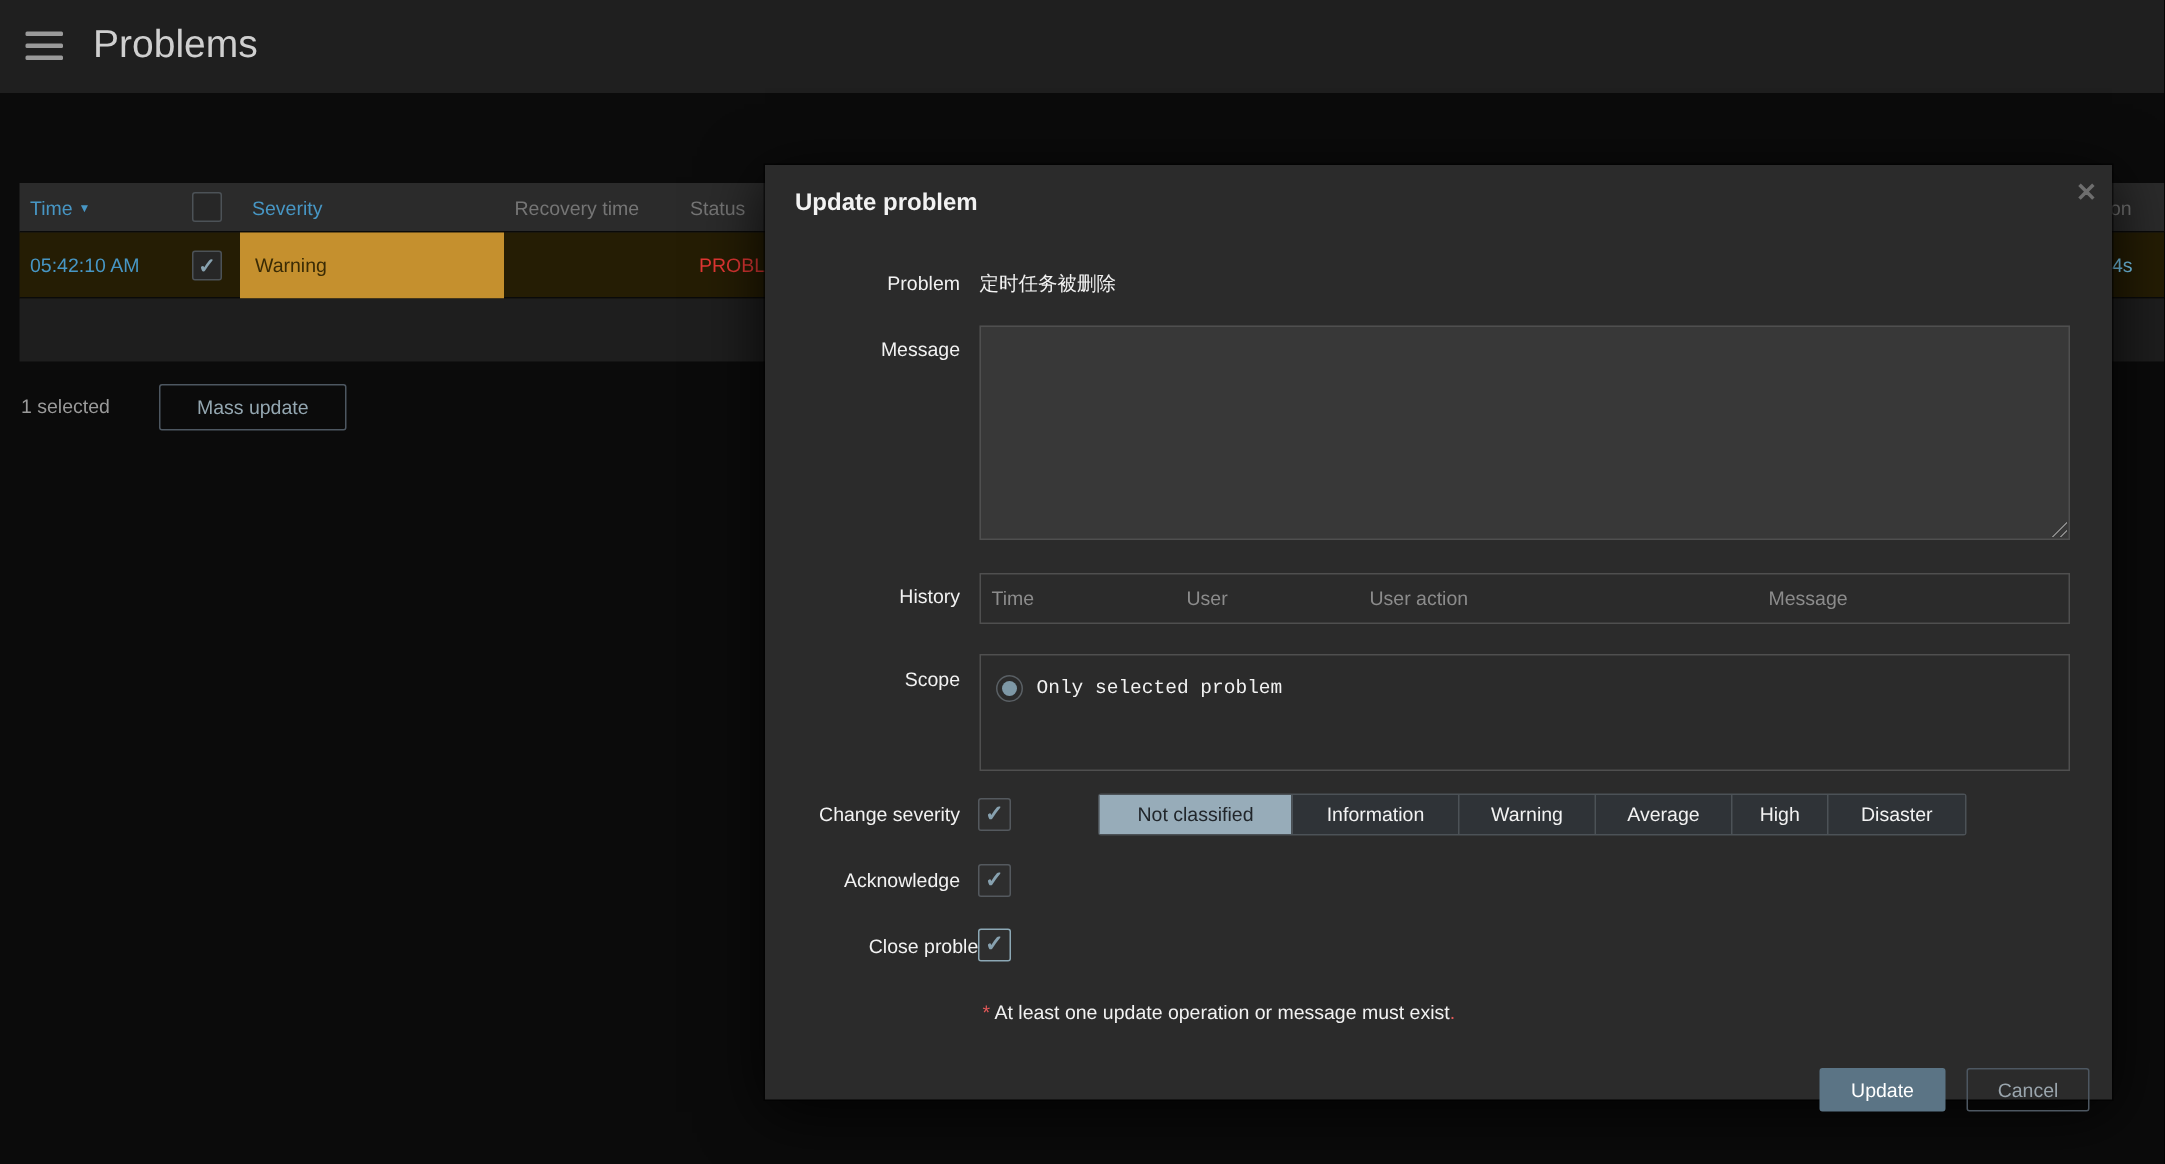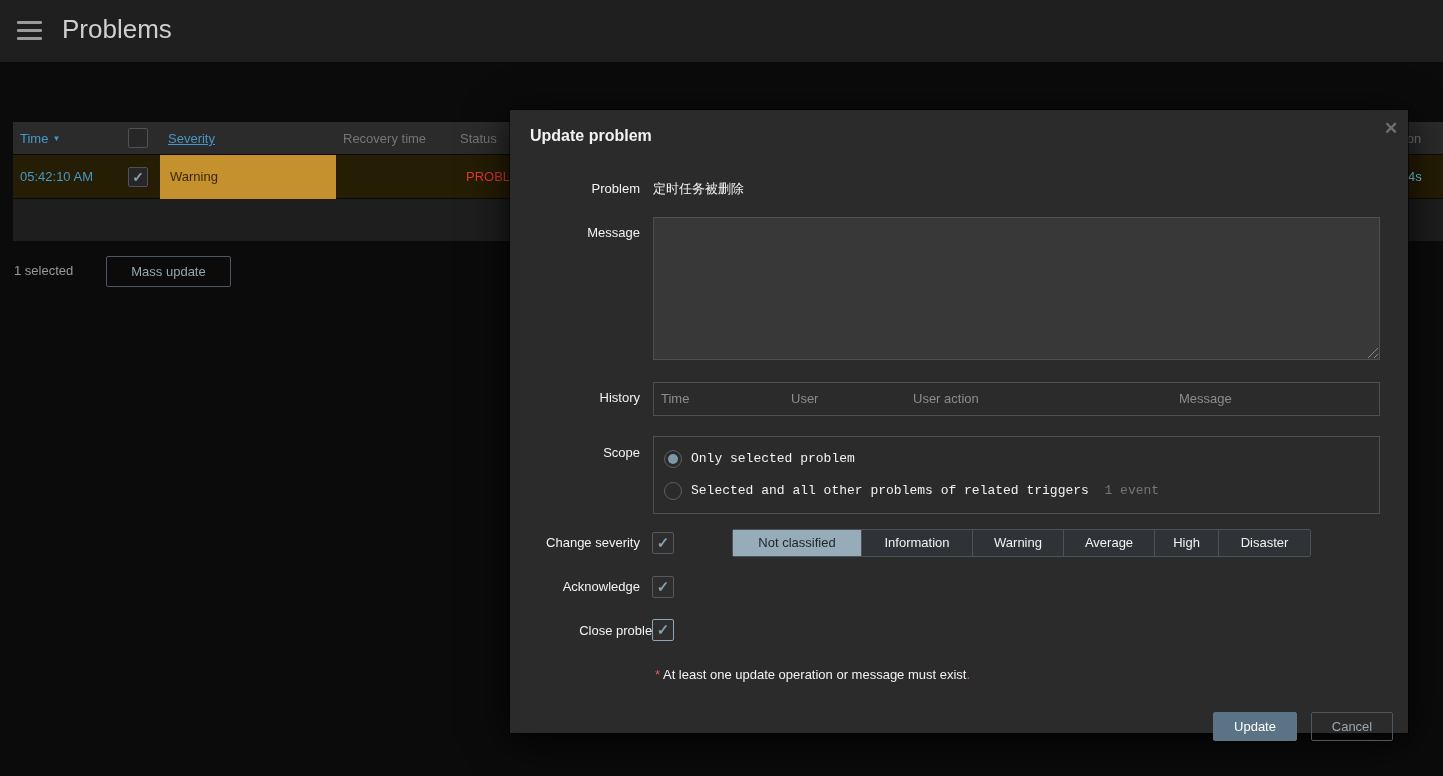--- a/index.html
+++ b/index.html
@@ -86,21 +86,21 @@
         <span></span>
         <span></span>
     </div>
     <div class="page-title">Problems</div>
   </div>
 
   <div class="tbl">
     <div class="tbl-header">
       <span class="hcell link" style="left:7px;text-align:right;"><span>Time</span><span class="sort-caret">▼</span></span>
       <span class="cbx" style="left:115px; top:6px;"></span>
-      <span class="hcell link" style="left:155px;text-decoration:underline;">Severity</span>
+      <span class="hcell link" style="left:155px;">Severity</span>
       <span class="hcell" style="left:330px;">Recovery time</span>
       <span class="hcell" style="left:447px;">Status</span>
       <span class="hcell" style="left:1359px;">Duration</span>
     </div>
     <div class="tbl-row1">
       <span class="rcell time-link" style="left:7px;">05:42:10 AM</span>
       <span class="cbx" style="left:115px; top:12px;"><span>✓</span></span>
       <span class="sev-cell">Warning</span>
       <span class="rcell status-problem" style="left:453px;">PROBLEM</span>
       <span class="rcell dur-cell" style="left:1395px;">4s</span>
@@ -130,24 +130,20 @@
       <span style="left:137px;">User</span>
       <span style="left:259px;">User action</span>
       <span style="left:525px;">Message</span>
     </div>
 
     <div class="flabel" style="top:335px;">Scope</div>
     <div class="scope-box">
       <div class="radio-row" style="top:13px;">
         <span class="radio checked"></span><span class="radio-label">Only selected problem</span>
       </div>
-      <div class="radio-row" style="top:45px;">
-        <span class="radio"></span><span class="radio-label">Selected and all other problems of related triggers</span>
-        <span class="radio-suffix">&nbsp;<span>1 event</span></span>
-      </div>
     </div>
 
     <div class="flabel" style="top:425px;">Change severity</div>
     <span class="mcbx" style="left:142px; top:422px;"><span>✓</span></span>
     <div class="segctl">
       <span class="seg selected" style="width:128px;">Not classified</span>
       <span class="seg" style="width:111px;">Information</span>
       <span class="seg" style="width:91px;">Warning</span>
       <span class="seg" style="width:91px;">Average</span>
       <span class="seg" style="width:64px;">High</span>

